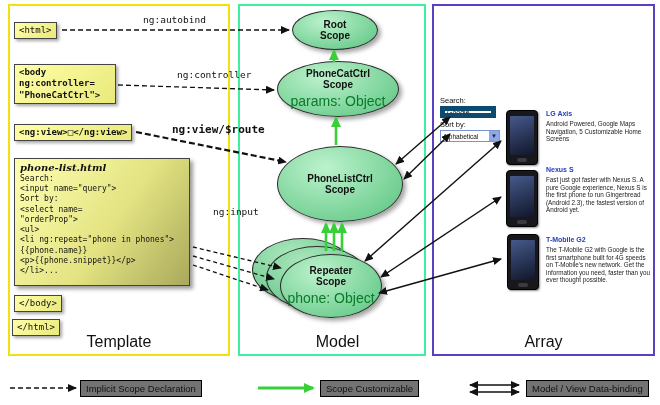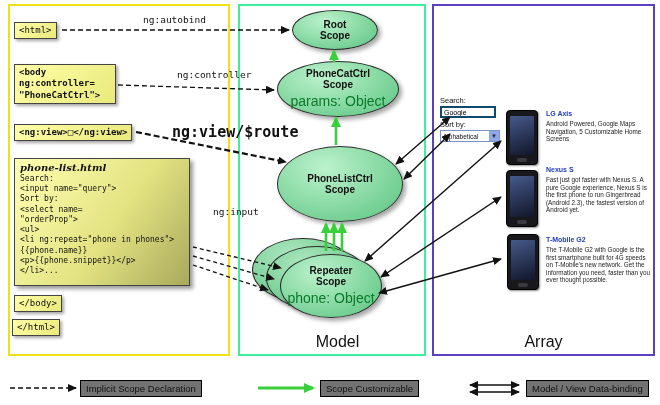--- a/index.html
+++ b/index.html
@@ -27,27 +27,27 @@
 
   .ellipse { position:absolute; border:1px solid #2a2a2a; border-radius:50%;
           background:radial-gradient(ellipse at 38% 28%, #bcf2cc, #74d094 72%, #5abf7e);
           box-shadow:3px 3px 4px rgba(0,0,0,.35);
           display:flex; flex-direction:column; align-items:center; justify-content:center; text-align:center; }
   .ellipse.back { background:radial-gradient(ellipse at 38% 28%, #aee8c0, #6cc98c 75%, #54b876); }
   .etitle { font-size:10px; font-weight:bold; color:#111; white-space:pre-line; line-height:1.15; }
   .eprops { font-size:14px; font-weight:normal; color:#0a7a2a; white-space:pre-line; line-height:1.25; margin-top:2px; }
 
   .alabel { position:absolute; font-family:"DejaVu Sans Mono", monospace; font-size:9.5px; color:#111; }
-  .alabel.bold { font-weight:bold; font-size:15px; }
+  .alabel.bold { font-weight:bold; font-size:11px; }
 
   .overlay { position:absolute; left:0; top:0; pointer-events:none; }
 
   .v-small { position:absolute; font-size:7.5px; color:#111; }
   .v-input { position:absolute; left:440px; top:106px; width:56px; height:12px;
-          border:2px solid #0c4a6e; font-size:7px; padding:0 2px; font-family:"Liberation Sans",sans-serif; }
+          border:5px solid #0c4a6e; font-size:7px; padding:0 2px; font-family:"Liberation Sans",sans-serif; }
   .v-select { position:absolute; left:440px; top:130px; width:60px; height:12px; background:#fff;
           border:1px solid #7a93c9; font-size:6.5px; color:#111; display:flex; align-items:center;
           padding-left:2px; }
   .v-select .dd { position:absolute; right:0; top:0; width:10px; height:10px; background:#8fa8e8;
           color:#223; font-size:6px; text-align:center; line-height:10px; }
 
   .phone { position:absolute; width:32px; background:#17171c; border:1px solid #000;
           border-radius:4px; box-shadow:1px 1px 2px rgba(0,0,0,.45); }
   .phone .screen { position:absolute; left:3px; right:3px; top:5px; bottom:9px; border-radius:1px;
           background:linear-gradient(160deg,#45598a,#11162a); }
@@ -62,20 +62,21 @@
 </style>
 </head>
 <body>
 
 <div class="canvas">
 
   <div class="col col-template"></div>
   <div class="col col-model"></div>
   <div class="col col-view"></div>
 
+  <div class="collabel" style="left:8px; width:222px;">Template</div>
   <div class="collabel" style="left:238px; width:167px;padding-left:32px;">Model</div>
   <div class="collabel" style="left:432px; width:223px;">Array</div>
 
   <div class="ybox" style="left:14px; top:22px;">&lt;html&gt;</div>
   <div class="ybox bold" style="left:14px; top:64px; width:102px;">&lt;body
 ng:controller=
 "PhoneCatCtrl"&gt;</div>
   <div class="ybox bold" style="left:14px; top:124px;">&lt;ng:view&gt;□&lt;/ng:view&gt;</div>
 
   <div class="plistbox">

